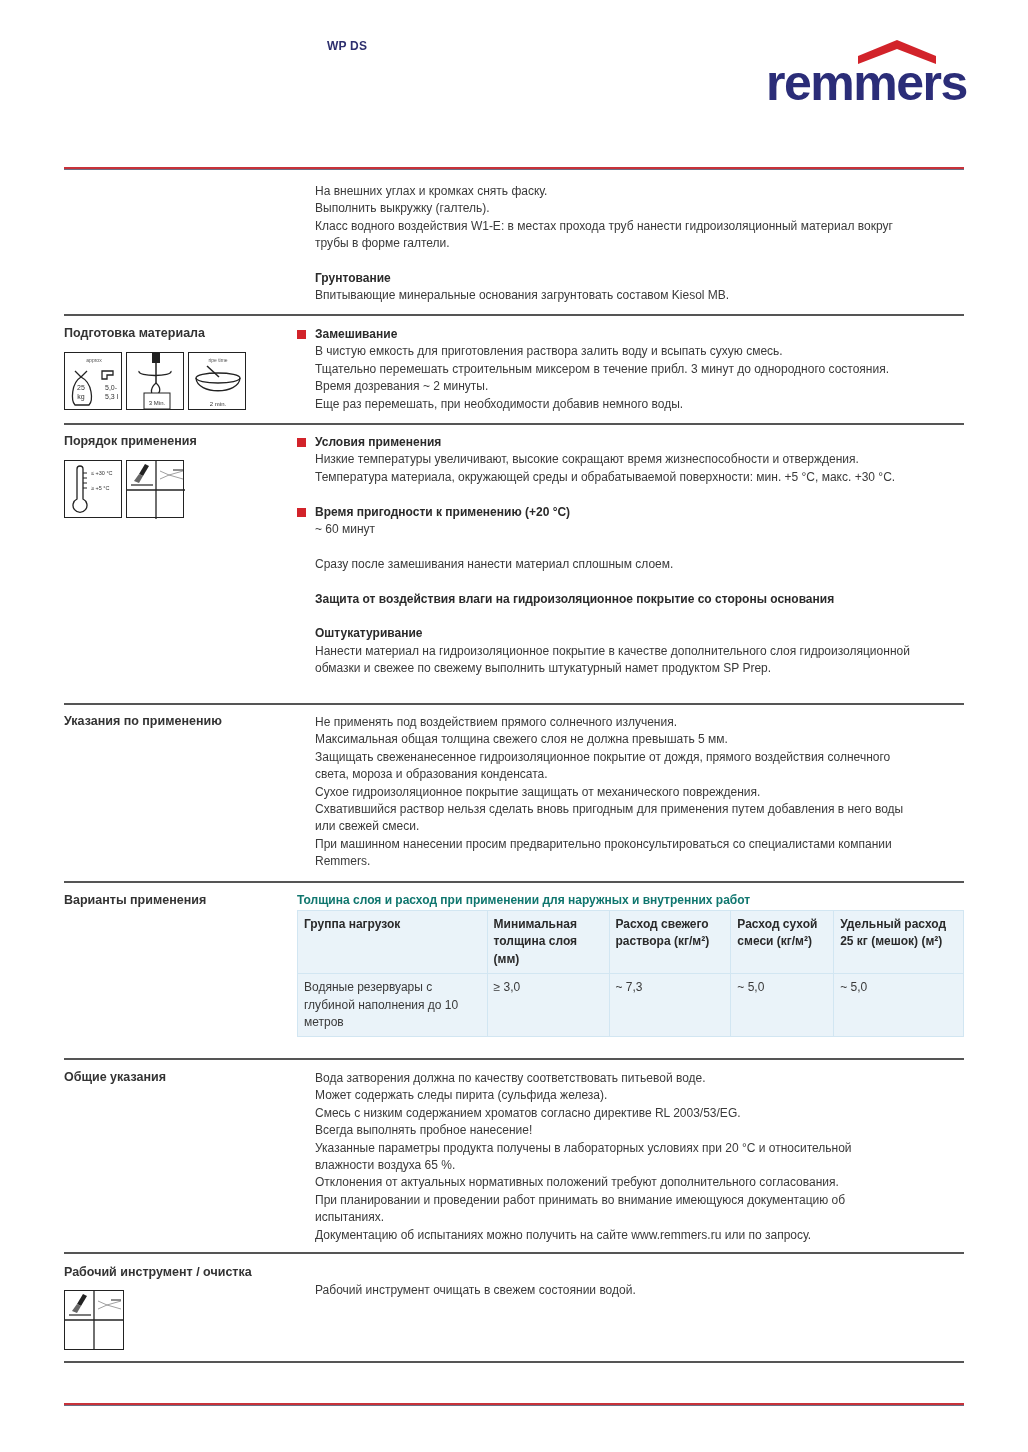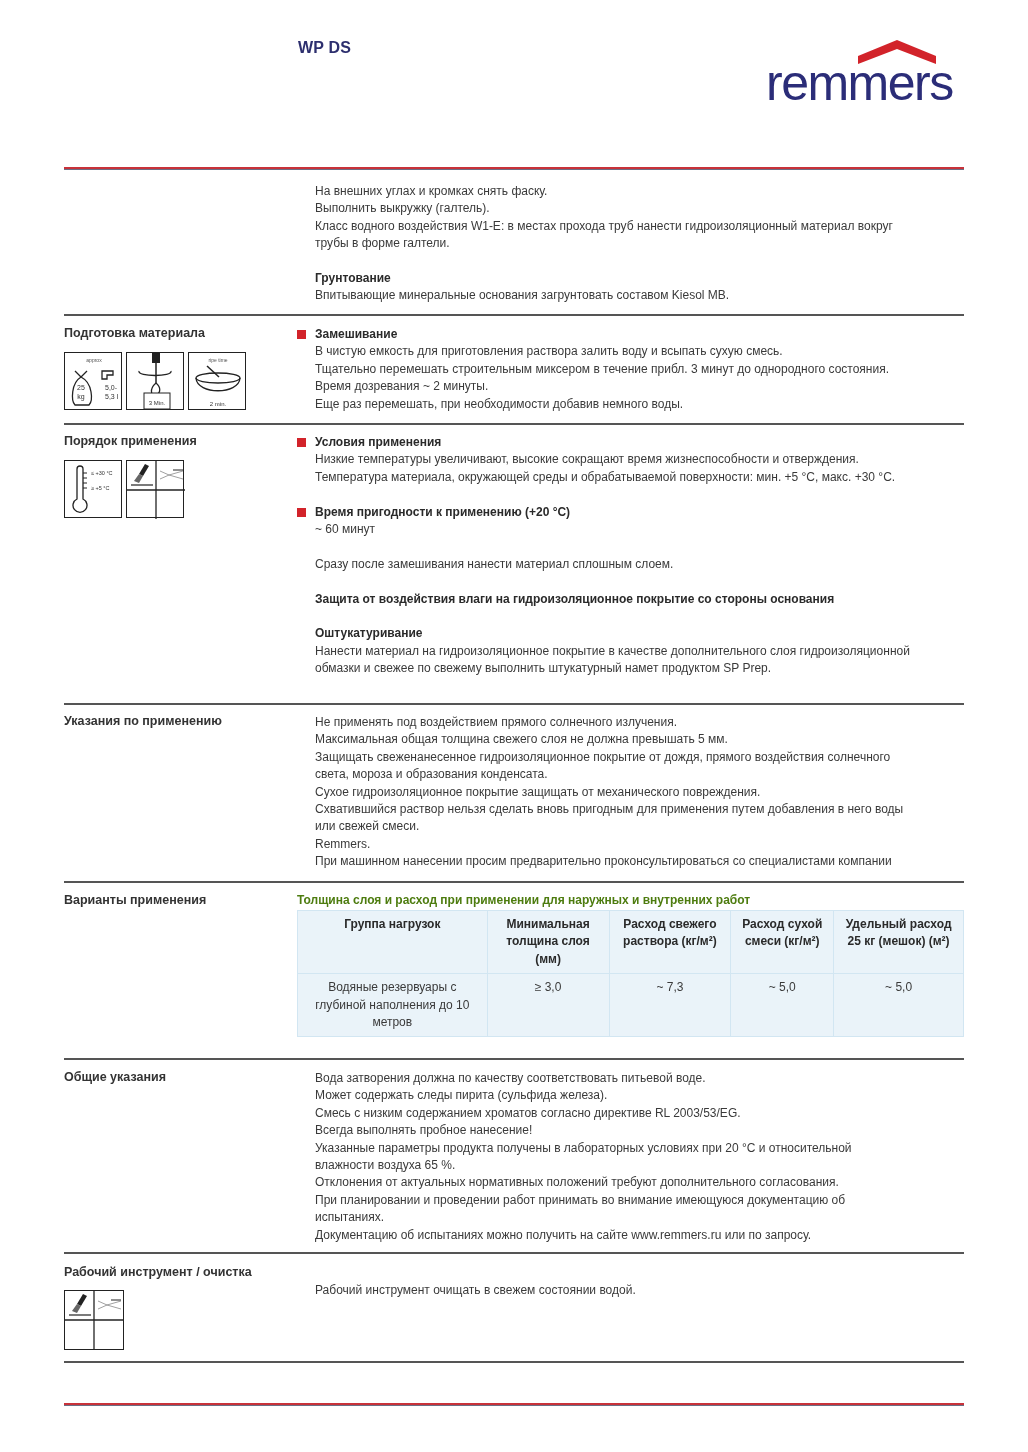--- a/index.html
+++ b/index.html
@@ -1,36 +1,36 @@
 <!DOCTYPE html>
 <html><head>
 <meta charset="utf-8">
 <style>
   html, body { margin:0; padding:0; background:#ffffff; }
   body { width:1028px; height:1452px; position:relative; font-family:"Liberation Sans", sans-serif; color:#333; overflow:hidden; }
-  .product-code { position:absolute; left:298px; top:39px; font-size:16px; font-weight:bold; color:#2d2f6e; letter-spacing:0.2px; }
+  .product-code { position:absolute; left:327px; top:39px; font-size:12px; font-weight:bold; color:#2d2f6e; letter-spacing:0.2px; }
   .logo { position:absolute; left:766px; top:40px; width:200px; height:70px; }
   .logo .roof { position:absolute; left:92px; top:0; width:78px; height:24px; }
-  .logo .word { position:absolute; left:0; top:14px; font-size:50px; font-weight:normal; color:#2b2d78; letter-spacing:-1.5px; font-family:"Liberation Sans", sans-serif; }
+  .logo .word { position:absolute; left:0; top:14px; font-size:50px; font-weight:bold; color:#2b2d78; letter-spacing:-1.5px; font-family:"Liberation Sans", sans-serif; }
   .rule-red { position:absolute; left:64px; width:900px; height:2px; background:#c8323a; box-shadow:0 1px 0 #6b6f85; }
   .rule-dark { position:absolute; left:64px; width:900px; height:1.5px; background:#555; }
   .section { position:absolute; left:64px; width:900px; }
   .sec-label { position:absolute; left:0; top:0; font-size:12.5px; font-weight:bold; color:#333; }
   .content { position:absolute; left:251px; top:0; width:650px; font-size:12px; line-height:17.4px; color:#3a3a3a; }
   .content p { margin:0; }
   .content .bold { font-weight:bold; color:#2a2a2a; }
   .content .gap { height:17.4px; }
   .bullet-head { position:relative; font-weight:bold; color:#2a2a2a; }
   .bullet-head::before { content:""; position:absolute; left:-18px; top:4px; width:9px; height:9px; background:#d2232a; }
   .icons { position:absolute; display:flex; gap:4px; }
   .picto { width:58px; height:58px; border:1.5px solid #222; box-sizing:border-box; position:relative; background:#fff; }
   .picto svg { position:absolute; left:0; top:0; }
-  .table-title { position:absolute; left:233px; top:0; font-size:12px; font-weight:bold; color:#4d7c0f; }
+  .table-title { position:absolute; left:233px; top:0; font-size:12px; font-weight:bold; color:#0f766e; }
   table.cons { position:absolute; left:233px; top:17px; border-collapse:collapse; width:667px; font-size:12px; line-height:17.4px; }
-  table.cons td, table.cons th { background:#eaf3f9; border:1.5px solid #d2e6f2; padding:5px 6px; vertical-align:top; text-align:center; }
+  table.cons td, table.cons th { background:#eaf3f9; border:1.5px solid #d2e6f2; padding:5px 6px; vertical-align:top; text-align:left; }
   table.cons th { font-weight:bold; color:#2a2a2a; height:42px; }
   table.cons td { color:#3a3a3a; height:42px; }
 </style>
 </head>
 <body>
 
 <div class="product-code">WP DS</div>
 <div class="logo">
   <svg class="roof" width="78" height="24" viewBox="0 0 78 24">
     <polygon points="0,16 39,0 78,16 78,24 39,9 0,24" fill="#d2232a"></polygon>
@@ -148,22 +148,22 @@
 <div class="section" style="top:714px;">
   <div class="sec-label">Указания по применению</div>
   <div class="content">
     <p>Не применять под воздействием прямого солнечного излучения.</p>
     <p>Максимальная общая толщина свежего слоя не должна превышать 5 мм.</p>
     <p>Защищать свеженанесенное гидроизоляционное покрытие от дождя, прямого воздействия солнечного</p>
     <p>света, мороза и образования конденсата.</p>
     <p>Сухое гидроизоляционное покрытие защищать от механического повреждения.</p>
     <p>Схватившийся раствор нельзя сделать вновь пригодным для применения путем добавления в него воды</p>
     <p>или свежей смеси.</p>
+    <p>При машинном нанесении просим предварительно проконсультироваться со специалистами компании</p>
     <p>Remmers.</p>
-    <p>При машинном нанесении просим предварительно проконсультироваться со специалистами компании</p>
   </div>
 </div>
 
 <div class="rule-dark" style="top:881px;"></div>
 
 <div class="section" style="top:893px;">
   <div class="sec-label">Варианты применения</div>
   <div class="table-title">Толщина слоя и расход при применении для наружных и внутренних работ</div>
   <table class="cons">
     <colgroup>

